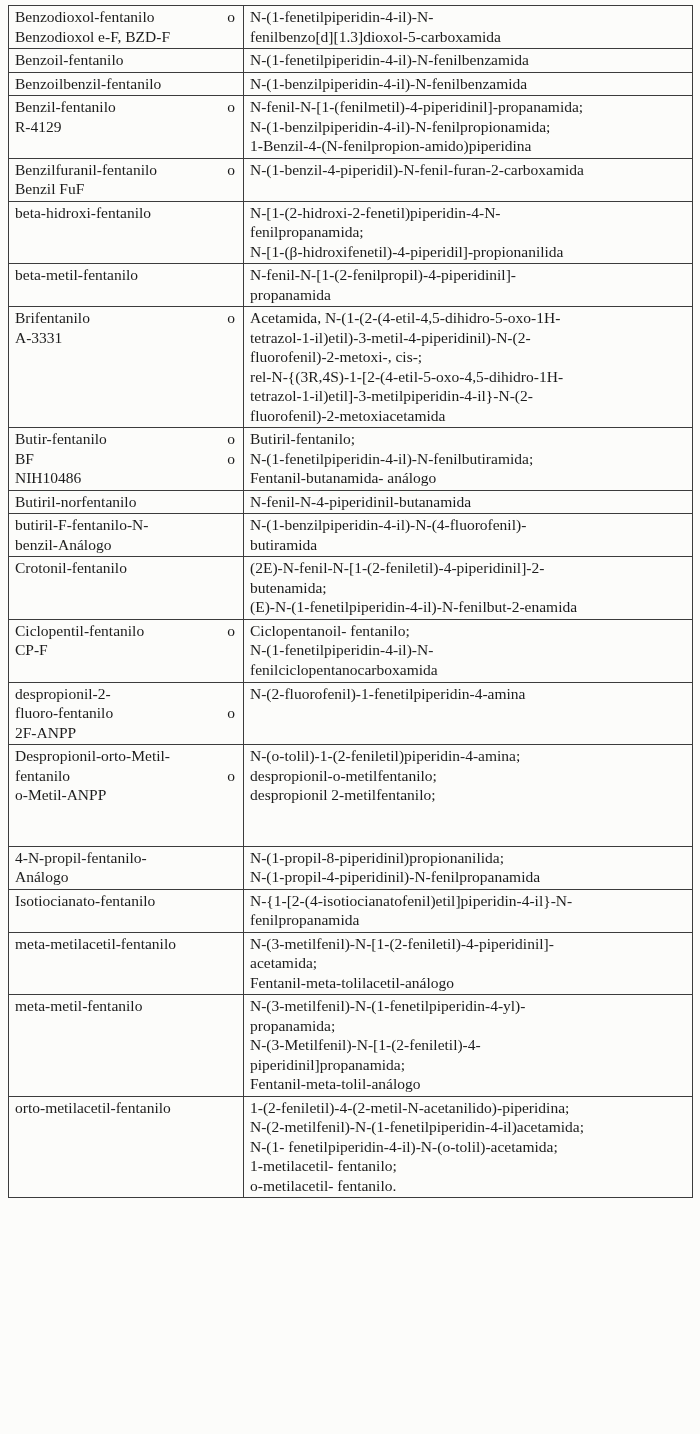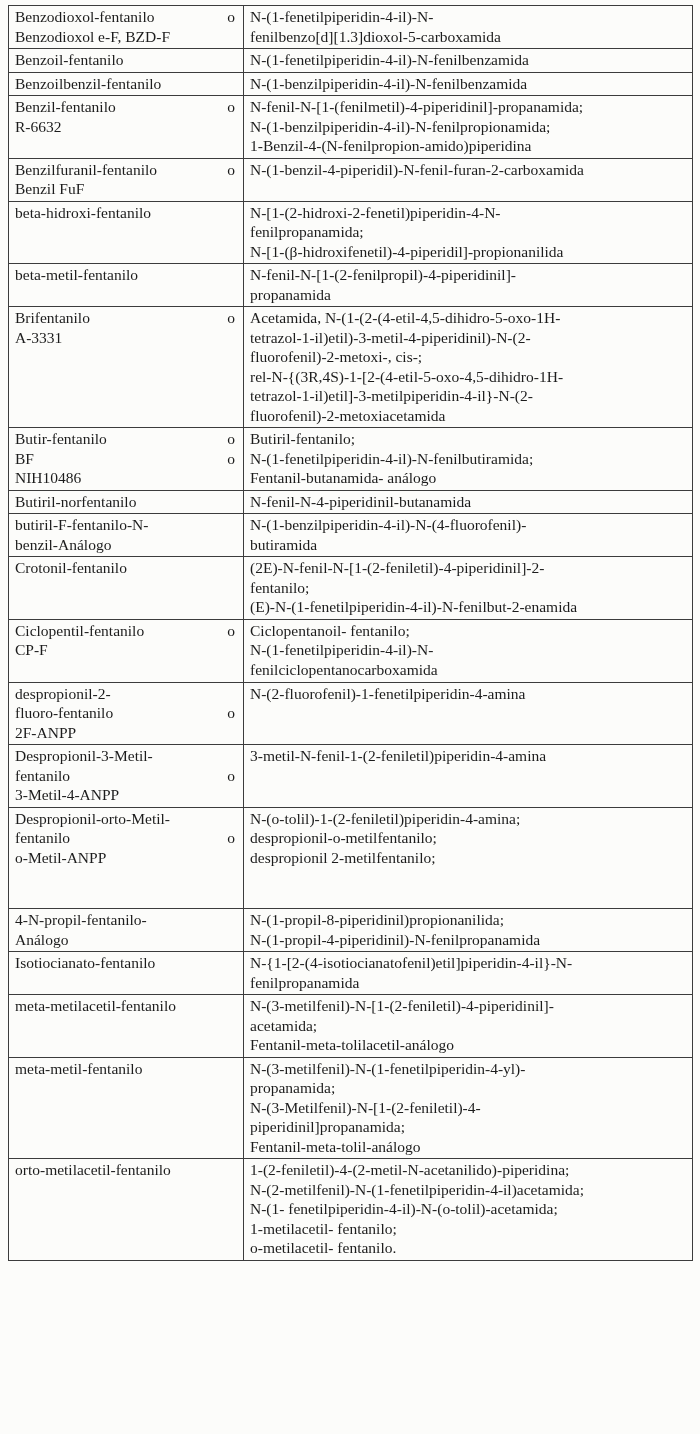--- a/index.html
+++ b/index.html
@@ -87,21 +87,21 @@
             <div class="chem-line">N-(1-benzilpiperidin-4-il)-N-fenilbenzamida</div>
           </td>
         </tr>
         <tr>
           <td class="name-cell">
             <div class="name-line">
               <span>Benzil-fentanilo</span>
               <span class="or-label">o</span>
             </div>
             <div class="name-line">
-              <span>R-6632</span>
+              <span>R-4129</span>
             </div>
           </td>
           <td class="chem-cell">
             <div class="chem-line">N-fenil-N-[1-(fenilmetil)-4-piperidinil]-propanamida;</div>
             <div class="chem-line">N-(1-benzilpiperidin-4-il)-N-fenilpropionamida;</div>
             <div class="chem-line">1-Benzil-4-(N-fenilpropion-amido)piperidina</div>
           </td>
         </tr>
         <tr>
           <td class="name-cell">
@@ -204,21 +204,21 @@
           </td>
         </tr>
         <tr>
           <td class="name-cell">
             <div class="name-line">
               <span>Crotonil-fentanilo</span>
             </div>
           </td>
           <td class="chem-cell">
             <div class="chem-line">(2E)-N-fenil-N-[1-(2-feniletil)-4-piperidinil]-2-</div>
-            <div class="chem-line">fentanilo;</div>
+            <div class="chem-line">butenamida;</div>
             <div class="chem-line">(E)-N-(1-fenetilpiperidin-4-il)-N-fenilbut-2-enamida</div>
           </td>
         </tr>
         <tr>
           <td class="name-cell">
             <div class="name-line">
               <span>Ciclopentil-fentanilo</span>
               <span class="or-label">o</span>
             </div>
             <div class="name-line">
@@ -239,37 +239,20 @@
             <div class="name-line">
               <span>fluoro-fentanilo</span>
               <span class="or-label">o</span>
             </div>
             <div class="name-line">
               <span>2F-ANPP</span>
             </div>
           </td>
           <td class="chem-cell">
             <div class="chem-line">N-(2-fluorofenil)-1-fenetilpiperidin-4-amina</div>
-          </td>
-        </tr>
-        <tr>
-          <td class="name-cell">
-            <div class="name-line">
-              <span>Despropionil-3-Metil-</span>
-            </div>
-            <div class="name-line">
-              <span>fentanilo</span>
-              <span class="or-label">o</span>
-            </div>
-            <div class="name-line">
-              <span>3-Metil-4-ANPP</span>
-            </div>
-          </td>
-          <td class="chem-cell">
-            <div class="chem-line">3-metil-N-fenil-1-(2-feniletil)piperidin-4-amina</div>
           </td>
         </tr>
         <tr>
           <td class="name-cell">
             <div class="name-line">
               <span>Despropionil-orto-Metil-</span>
             </div>
             <div class="name-line">
               <span>fentanilo</span>
               <span class="or-label">o</span>

